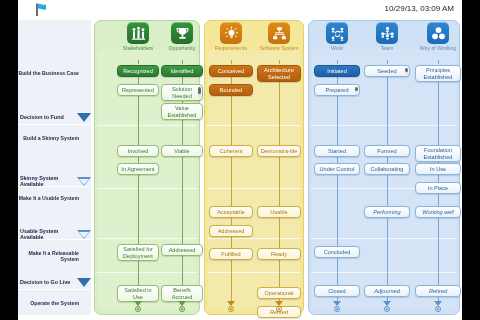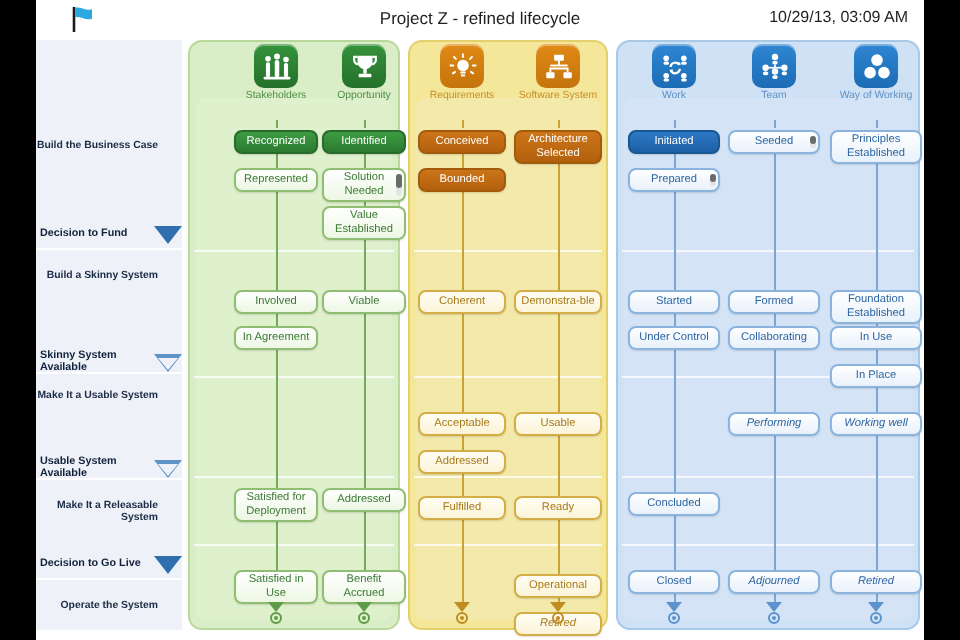--- a/index.html
+++ b/index.html
@@ -156,21 +156,20 @@
 
   <div id="header">
     <div class="logo-wrap">
       <span class="logo-mark">
         <svg width="11" height="13" viewBox="0 0 11 13">
           <path d="M1 0.5 L1 13" stroke="#1b1b1b" stroke-width="1.3" fill="none"></path>
           <path d="M1.6 0.8 C5 0.4 6.5 2.6 10 1.6 L10 6.4 C6.5 7.4 5 5.2 1.6 5.6 Z" fill="#29a9e0"></path>
         </svg>
       </span>
     </div>
-    <div class="hdr-title">Project Z - refined lifecycle</div>
     <div class="hdr-date">10/29/13, 03:09 AM</div>
   </div>
 
   <div id="board">
 
     <div id="rail">
         <div class="rail-row rail-phase" style="top: 50px;">Build the Business Case</div>
         <div class="rail-row rail-phase" style="top: 115px;">Build a Skinny System</div>
         <div class="rail-row rail-phase" style="top: 175px;">Make It a Usable System</div>
         <div class="rail-row rail-phase" style="top: 230px;">Make It a Releasable System</div>

